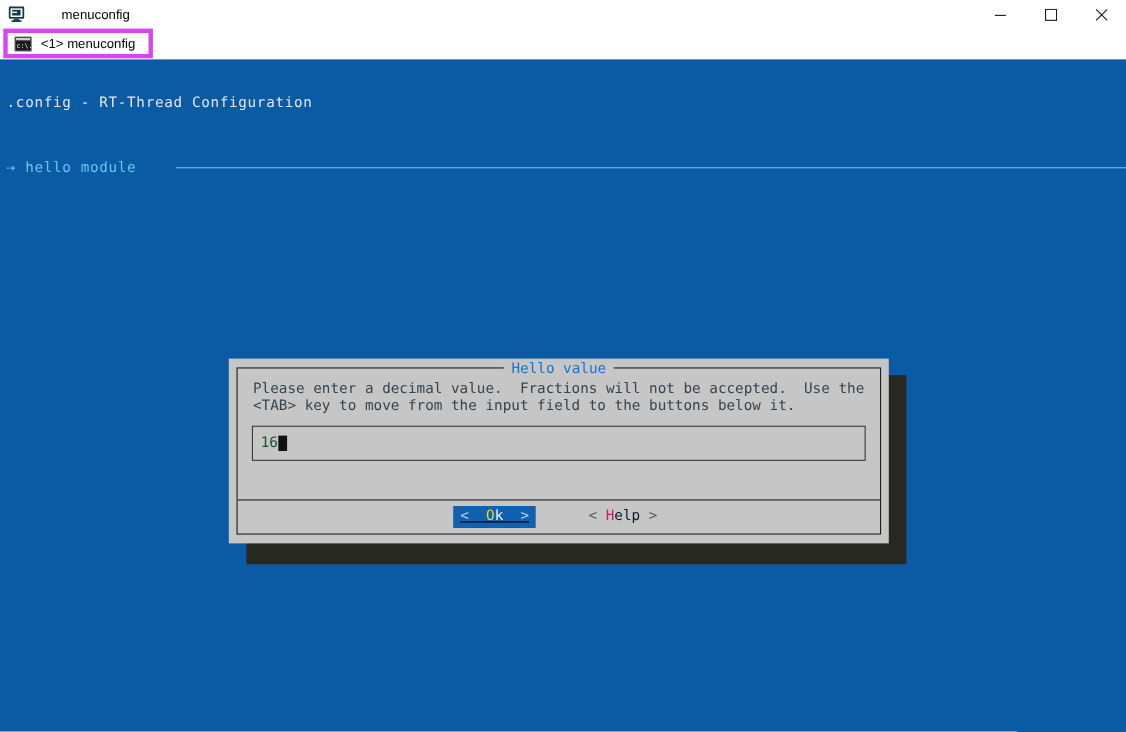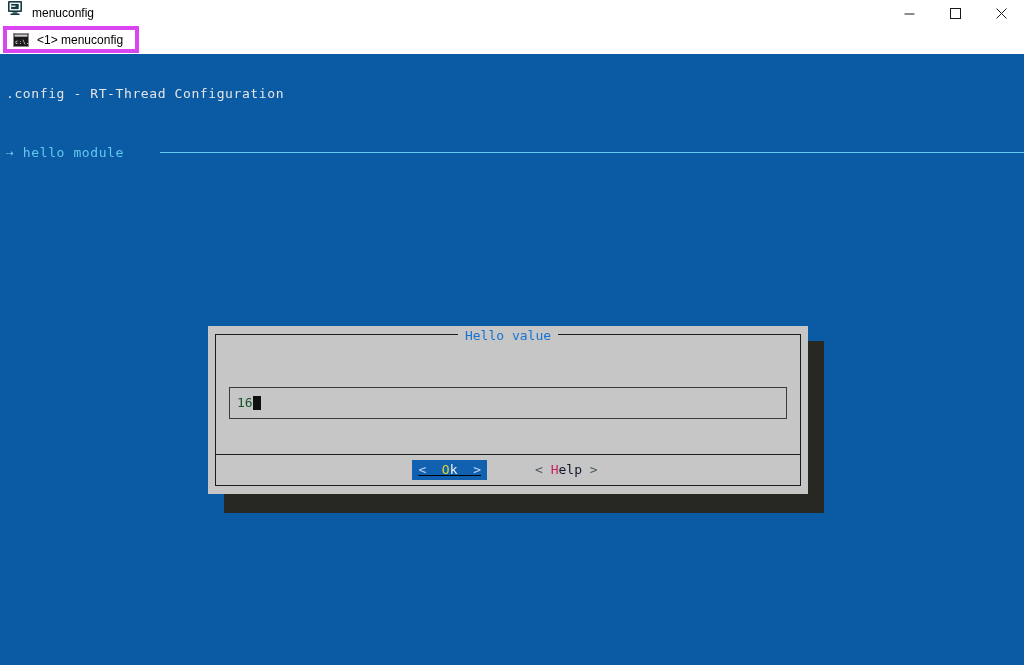--- a/index.html
+++ b/index.html
@@ -22,21 +22,22 @@
     height: 665px;
     background: #ffffff;
   }
 
   #title-bar {
     position: absolute;
     left: 0; top: 0;
     width: 1024px; height: 26px;
     background: #ffffff;
     display: flex;
-    align-items: flex-start;
+    align-items: center;
+    gap: 24px;
   }
   #title-bar-icon {
     width: 16px; height: 16px;
     margin-left: 7px;
     flex: 0 0 auto;
     display: block;
   }
   #title-bar-text {
     margin-left: 9px;
     font-size: 12px;
@@ -389,21 +390,21 @@
     <div id="dialog-shadow"></div>
 
     <div id="dialog">
 
       <div id="dialog-frame"></div>
 
       <div id="dialog-title-wrap">
         <span id="dialog-title">Hello value</span>
       </div>
 
-      <div id="dialog-prompt"><br></div>
+      <div id="dialog-prompt"><span>Please enter a decimal value.  Fractions will not be accepted.  Use the</span><br><span>&lt;TAB&gt; key to move from the input field to the buttons below it.</span></div>
 
       <div id="input-field">
         <span id="input-value">16</span>
           <span id="input-cursor"></span>
       </div>
 
       <div id="button-separator"></div>
 
       <div id="button-row">
         <span class="dlg-button" id="btn-ok"><span class="brk">&lt;</span><span class="rest">&nbsp;&nbsp;</span><span class="hot">O</span><span class="rest">k</span><span class="rest">&nbsp;&nbsp;</span><span class="brk">&gt;</span></span>

